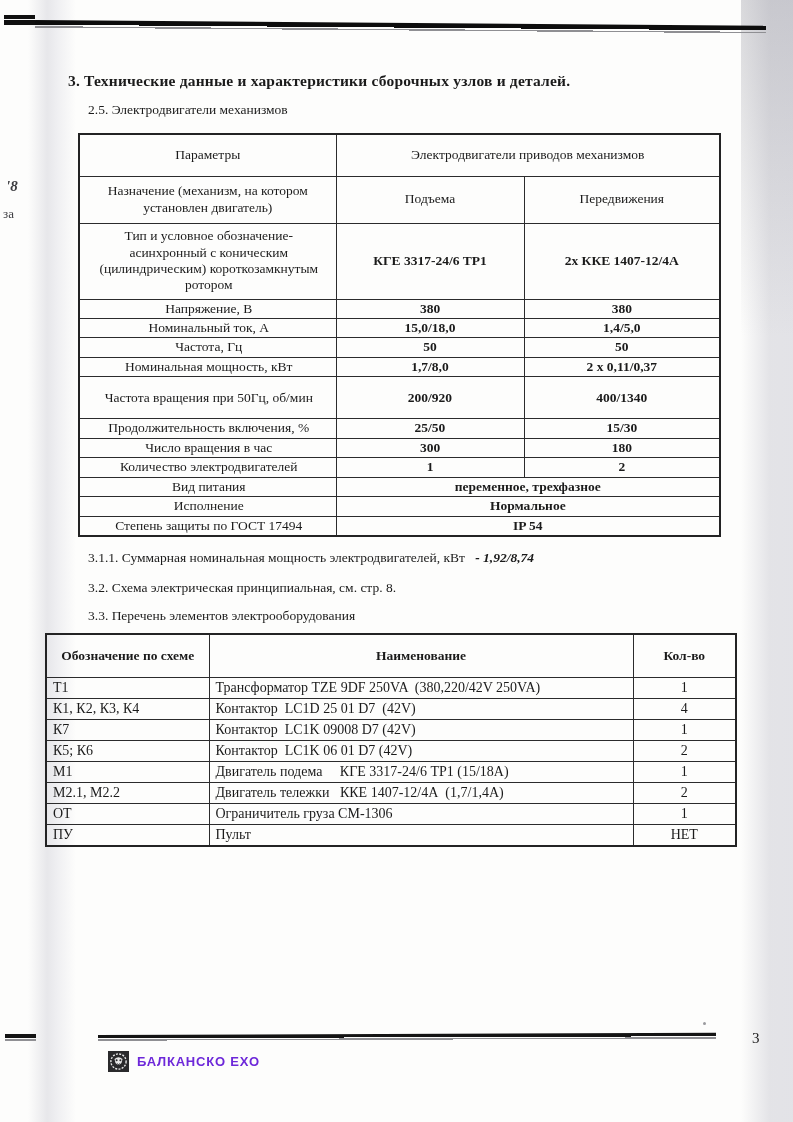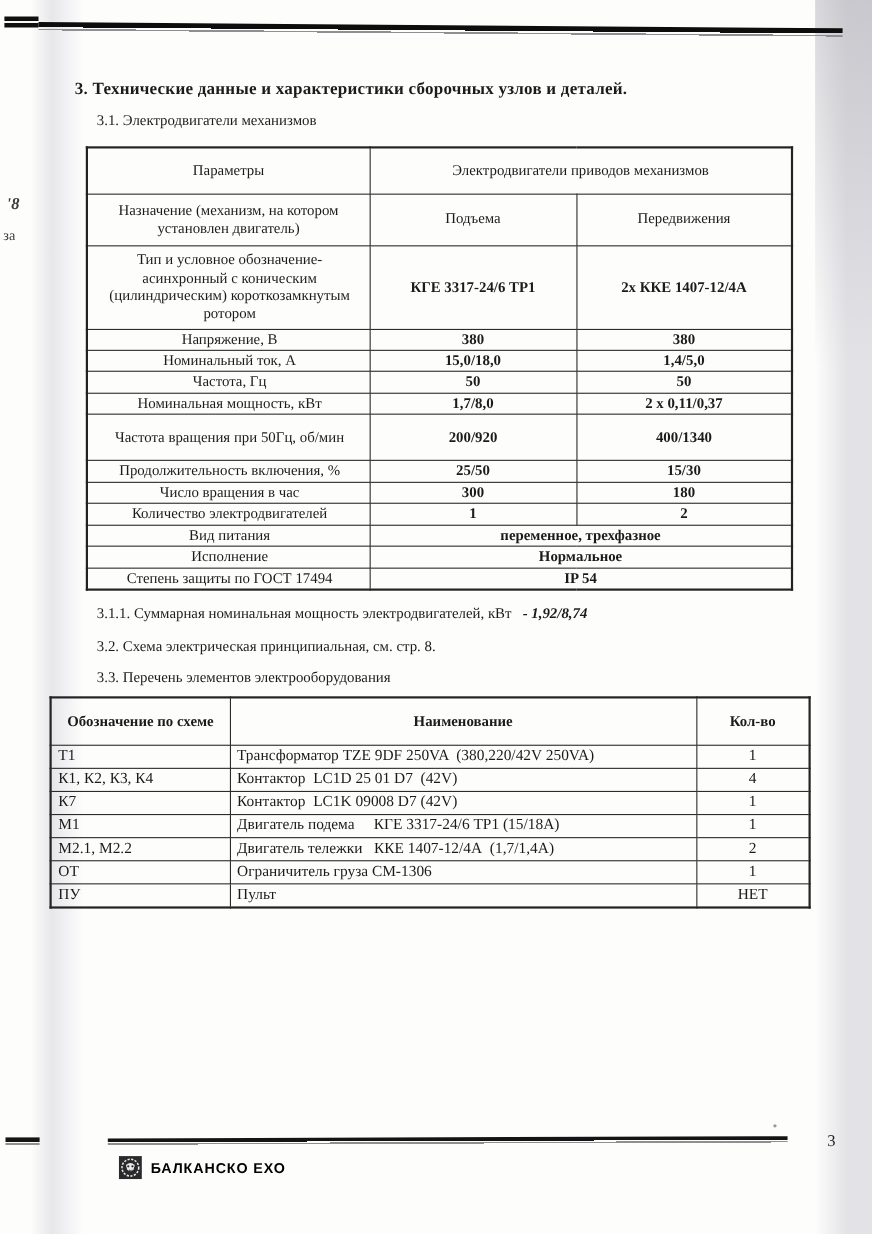--- a/index.html
+++ b/index.html
@@ -78,42 +78,42 @@
   .elements-table th{font-size:13.5px;font-weight:bold;text-align:center;height:40px;padding:1px 4px;}
   .elements-table td{padding:1px 6px;height:18px;font-size:14px;}
   .elements-table .c-ref{text-align:left;margin-top:44px;}
   .elements-table .c-name{text-align:left;white-space:pre;}
   .elements-table .c-qty{text-align:center;}
   
   .logo-box{position:absolute;left:108px;top:1051px;width:21px;height:21px;}
   .company{
     position:absolute;left:137px;top:1054px;
     font-family:"Liberation Sans", sans-serif;
-    font-size:13px;font-weight:bold;letter-spacing:.8px;color:#000000;
+    font-size:13px;font-weight:bold;letter-spacing:.8px;color:#6d28d9;
   }
   .page-number{position:absolute;left:752px;top:1030px;font-size:15px;color:#222;}
   .dot-artifact{position:absolute;left:703px;top:1022px;width:3px;height:3px;background:#9a9a9e;border-radius:50%;}
 </style>
 </head>
 <body>
 
 <div class="page">
 
   <div class="left-band"></div>
   <div class="right-band"></div>
 
   <div class="top-dash"></div>
   <div class="top-rule"></div>
 
   <span class="frag frag1">'8</span>
   <span class="frag frag2">за</span>
 
   <h1 class="title">3. Технические данные и характеристики сборочных узлов и деталей.</h1>
 
-  <div class="sec s31">3.1. Электродвигатели механизмов</div>
+  <div class="sec s31">2.5. Электродвигатели механизмов</div>
 
   <table class="motor-table">
     <colgroup>
         <col style="width:257px">
         <col style="width:188px">
         <col style="width:196px">
       </colgroup>
     <tbody>
       <tr class="r-hdr">
         <td class="ctr">Параметры</td>
@@ -211,20 +211,25 @@
       </tr>
       <tr>
         <td class="c-ref">К1, К2, К3, К4</td>
         <td class="c-name">Контактор  LC1D 25 01 D7  (42V)</td>
         <td class="c-qty">4</td>
       </tr>
       <tr>
         <td class="c-ref">К7</td>
         <td class="c-name">Контактор  LC1K 09008 D7 (42V)</td>
         <td class="c-qty">1</td>
+      </tr>
+      <tr>
+        <td class="c-ref">К5; К6</td>
+        <td class="c-name">Контактор  LC1K 06 01 D7 (42V)</td>
+        <td class="c-qty">2</td>
       </tr>
       <tr>
         <td class="c-ref">М1</td>
         <td class="c-name">Двигатель подема     КГЕ 3317-24/6 ТР1 (15/18А)</td>
         <td class="c-qty">1</td>
       </tr>
       <tr>
         <td class="c-ref">М2.1, М2.2</td>
         <td class="c-name">Двигатель тележки   ККЕ 1407-12/4А  (1,7/1,4А)</td>
         <td class="c-qty">2</td>

